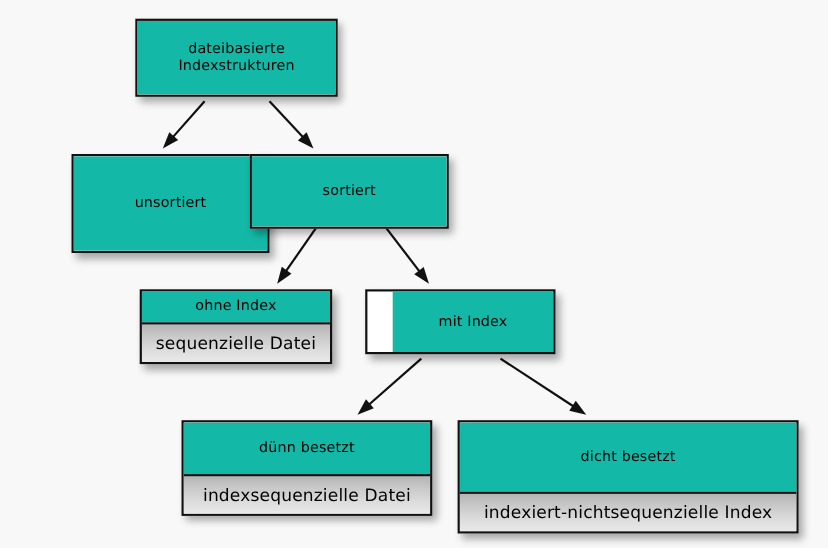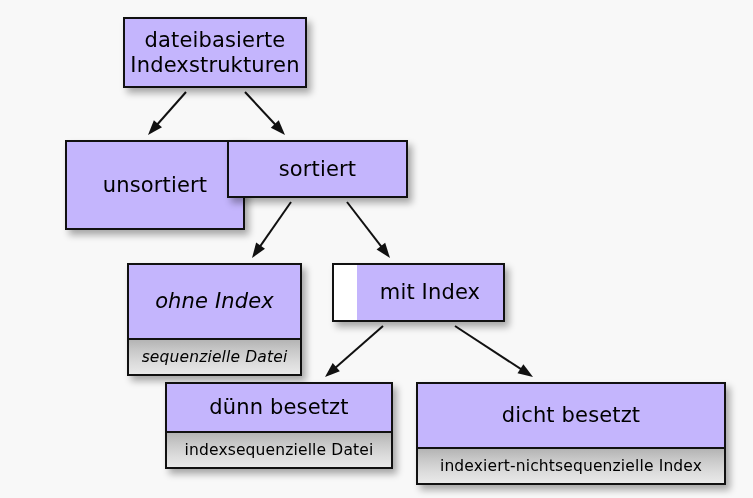--- a/index.html
+++ b/index.html
@@ -31,28 +31,28 @@
     box-sizing: border-box;
     border: 2px solid #111111;
     background: #ffffff;
     box-shadow: 4px 5px 7px rgba(0,0,0,0.33);
     display: flex;
     flex-direction: column;
     overflow: hidden;
   }
   .node-title {
     flex: 1 1 auto;
-    background: #c4b5fd;
+    background: #14b8a6;
     color: #000000;
     display: flex;
     align-items: center;
     justify-content: center;
     text-align: center;
     line-height: 1.18;
-    font-size: 21px;
+    font-size: 13px;
     letter-spacing: 0.15px;
     padding: 0 4px;
     box-sizing: border-box;
     white-space: pre-line;
   }
   .node-sub {
     flex: 0 0 auto;
     border-top: 2px solid #111111;
     background: linear-gradient(to bottom, #b4b4b4 0%, #c9c9c9 32%, #dcdcdc 68%, #e9e9e9 100%);
     color: #000000;
@@ -100,25 +100,25 @@
 
   <div class="node" style="left: 123px; top: 17px; width: 184px; height: 71px;">
     <div class="node-title">dateibasierte
 Indexstrukturen</div>
   </div>
 
   <div class="node" style="left: 21px; top: 140px; width: 180px; height: 90px; margin-left: 44px;">
     <div class="node-title">unsortiert</div>
   </div>
 
-  <div class="node" style="left: 227px; top: 140px; width: 181px; height: 58px;">
+  <div class="node" style="left: 227px; top: 140px; width: 181px; height: 68px;">
     <div class="node-title">sortiert</div>
   </div>
 
-  <div class="node" style="left: 127px; top: 263px; width: 175px; height: 113px; font-style: italic;">
+  <div class="node" style="left: 127px; top: 263px; width: 175px; height: 68px;">
     <div class="node-title">ohne Index</div>
     <div class="node-sub" style="height: 36px;">sequenzielle Datei</div>
   </div>
 
   <div class="node" style="left: 332px; top: 263px; width: 173px; height: 59px; padding-left: 23px;">
     <div class="node-title">mit Index</div>
   </div>
 
   <div class="node" style="left: 165px; top: 382px; width: 228px; height: 87px;">
     <div class="node-title">dünn besetzt</div>

